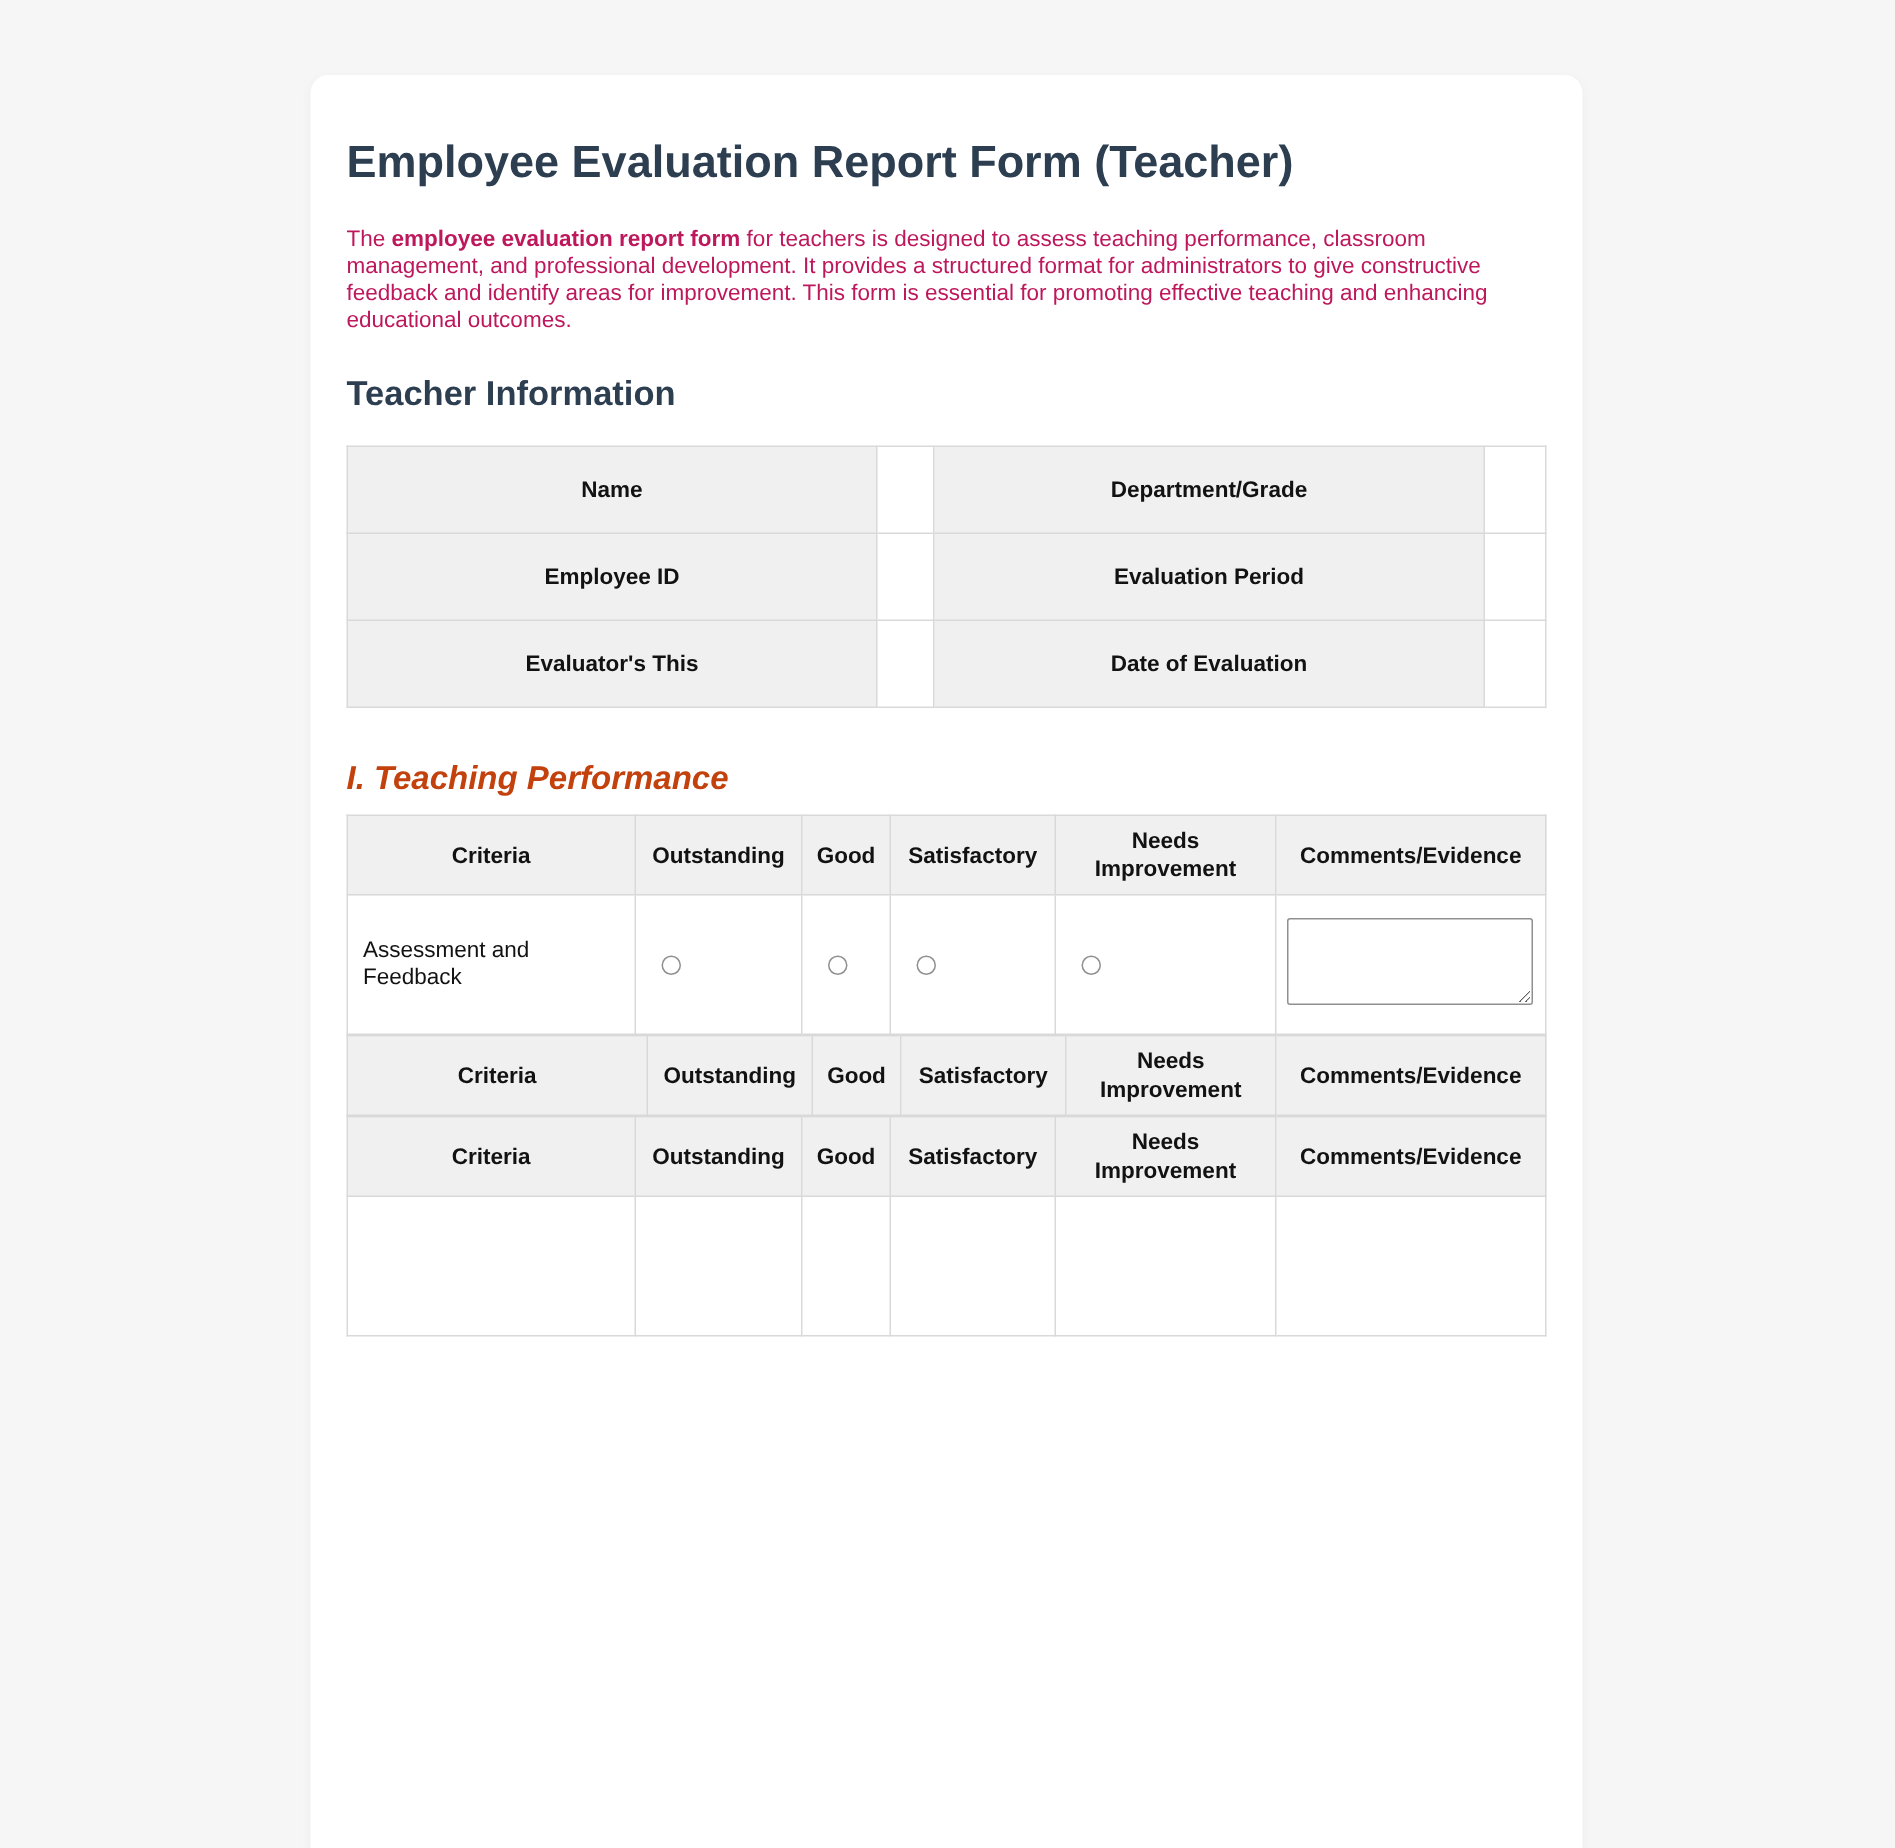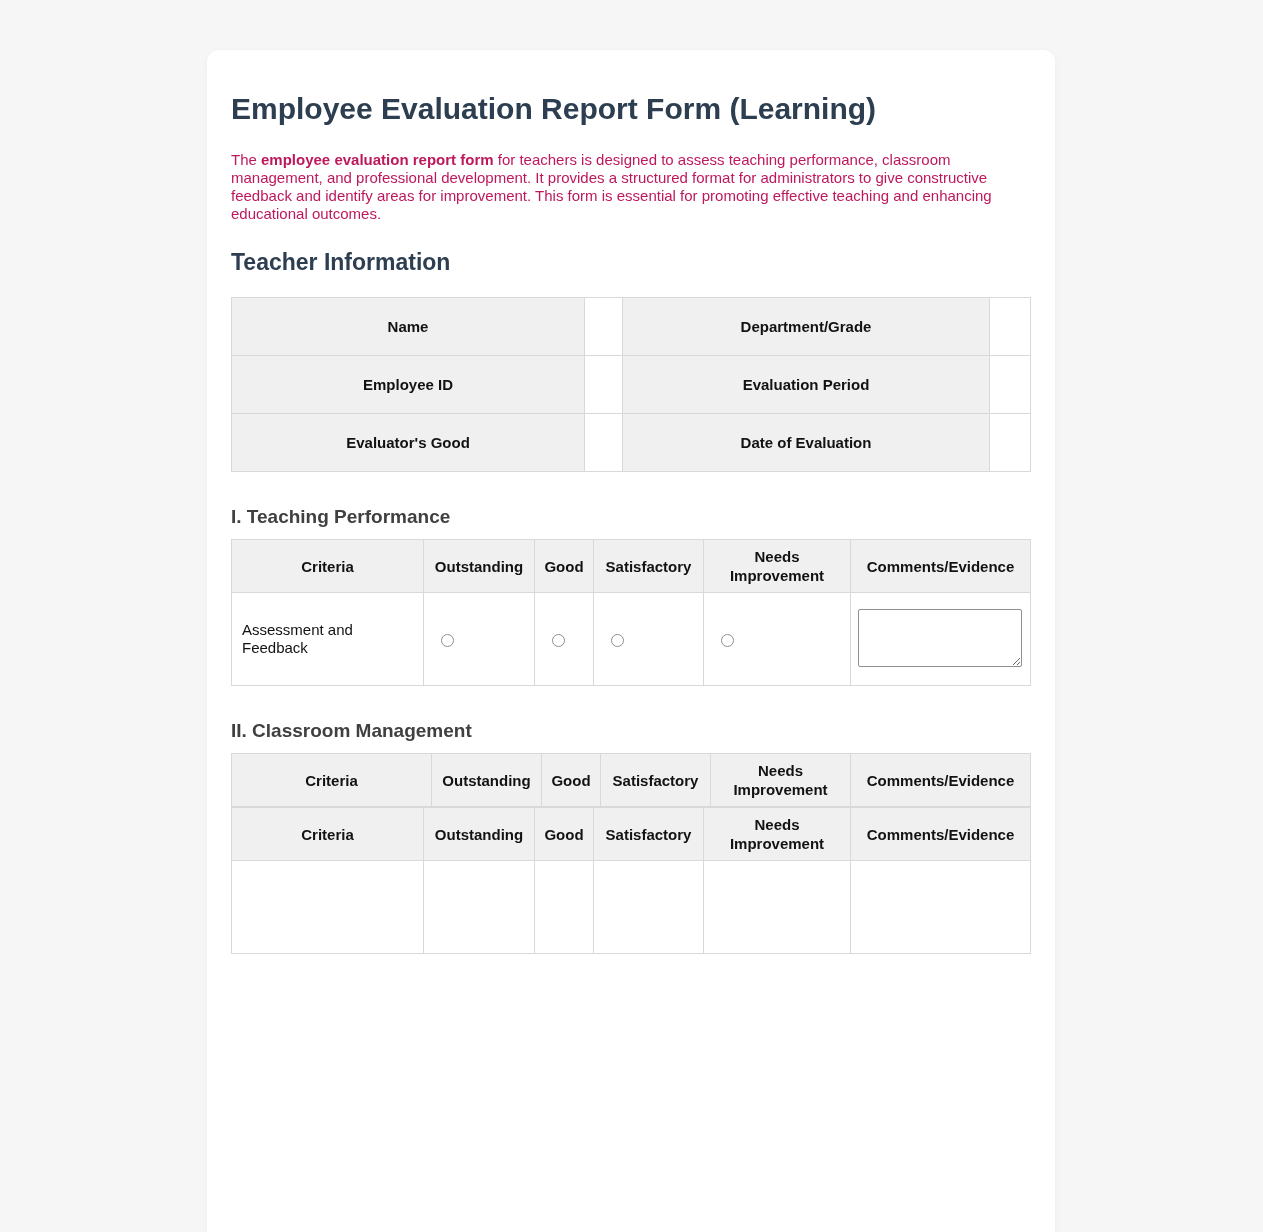--- a/index.html
+++ b/index.html
@@ -56,23 +56,24 @@
     width: 100%; height: 32px;
     border: none; outline: none;
     background: transparent;
     font: inherit;
     padding: 0 4px;
   }
 
   
   h3.section-heading {
     margin: 34px 0 11px 0;
-    font-size: 19px;
-    font-weight: bold;
-    color: #404040;
+    font-size: 22px;
+    font-weight: bold;
+    color: #c2410c;
+    font-style: italic;
   }
 
   
   .rating-table th {
     background: #f0f0f0;
     font-weight: bold;
     text-align: center;
     padding: 7px 6px;
     line-height: 19px;
     vertical-align: middle;
@@ -106,21 +107,21 @@
     background: #ffffff;
     resize: both;
     font: inherit;
   }
 </style>
 </head>
 <body>
 
 <main class="card">
 
-  <h1 class="page-title">Employee Evaluation Report Form (Learning)</h1>
+  <h1 class="page-title">Employee Evaluation Report Form (Teacher)</h1>
 
   <p class="intro"><span>The </span><strong>employee evaluation report form</strong><span> for teachers is designed to assess teaching performance, classroom management, and professional development. It provides a structured format for administrators to give constructive feedback and identify areas for improvement. This form is essential for promoting effective teaching and enhancing educational outcomes.</span></p>
 
   <h2 class="info-heading">Teacher Information</h2>
 
   <table class="info-table">
     <colgroup>
         <col style="width:353px">
         <col style="width:38px">
         <col style="width:367px">
@@ -133,21 +134,21 @@
         <td class="info-label">Department/Grade</td>
         <td class="info-value"><input class="info-input" type="text" value="" style=""></td>
       </tr>
       <tr>
         <td class="info-label">Employee ID</td>
         <td class="info-value"><input class="info-input" type="text" value="" style=""></td>
         <td class="info-label">Evaluation Period</td>
         <td class="info-value"><input class="info-input" type="text" value="" style=""></td>
       </tr>
       <tr>
-        <td class="info-label">Evaluator's Good</td>
+        <td class="info-label">Evaluator's This</td>
         <td class="info-value"><input class="info-input" type="text" value="" style=""></td>
         <td class="info-label">Date of Evaluation</td>
         <td class="info-value"><input class="info-input" type="text" value="" style=""></td>
       </tr>
     </tbody>
   </table>
 
   <section>
     <h3 class="section-heading">I. Teaching Performance</h3>
     <table class="rating-table">
@@ -176,21 +177,20 @@
           <td class="radio-cell"><input type="radio" name="s0r2" style=""></td>
           <td class="radio-cell"><input type="radio" name="s0r2" style=""></td>
           <td class="radio-cell"><input type="radio" name="s0r2" style=""></td>
           <td class="comment-cell"><textarea class="comment-box" style=""></textarea></td>
         </tr>
       </tbody>
     </table>
   </section>
 
   <section>
-    <h3 class="section-heading">II. Classroom Management</h3>
     <table class="rating-table">
       <colgroup>
           <col style="width:200px">
           <col style="width:110px">
           <col style="width:59px">
           <col style="width:110px">
           <col style="width:140px">
           <col style="width:180px">
         </colgroup>
       <thead>

